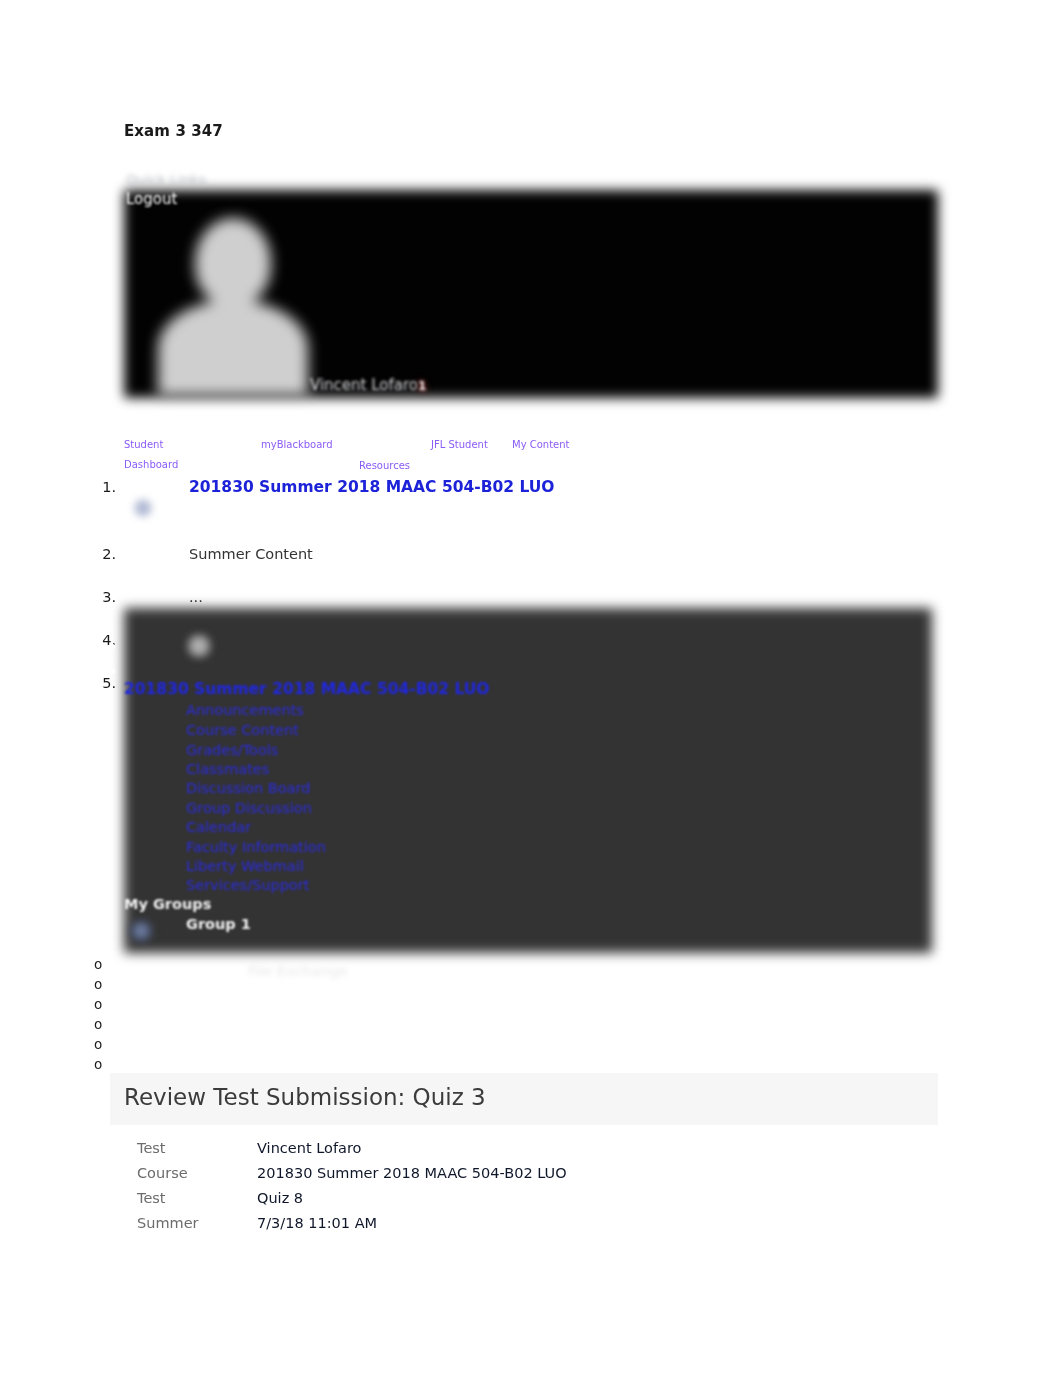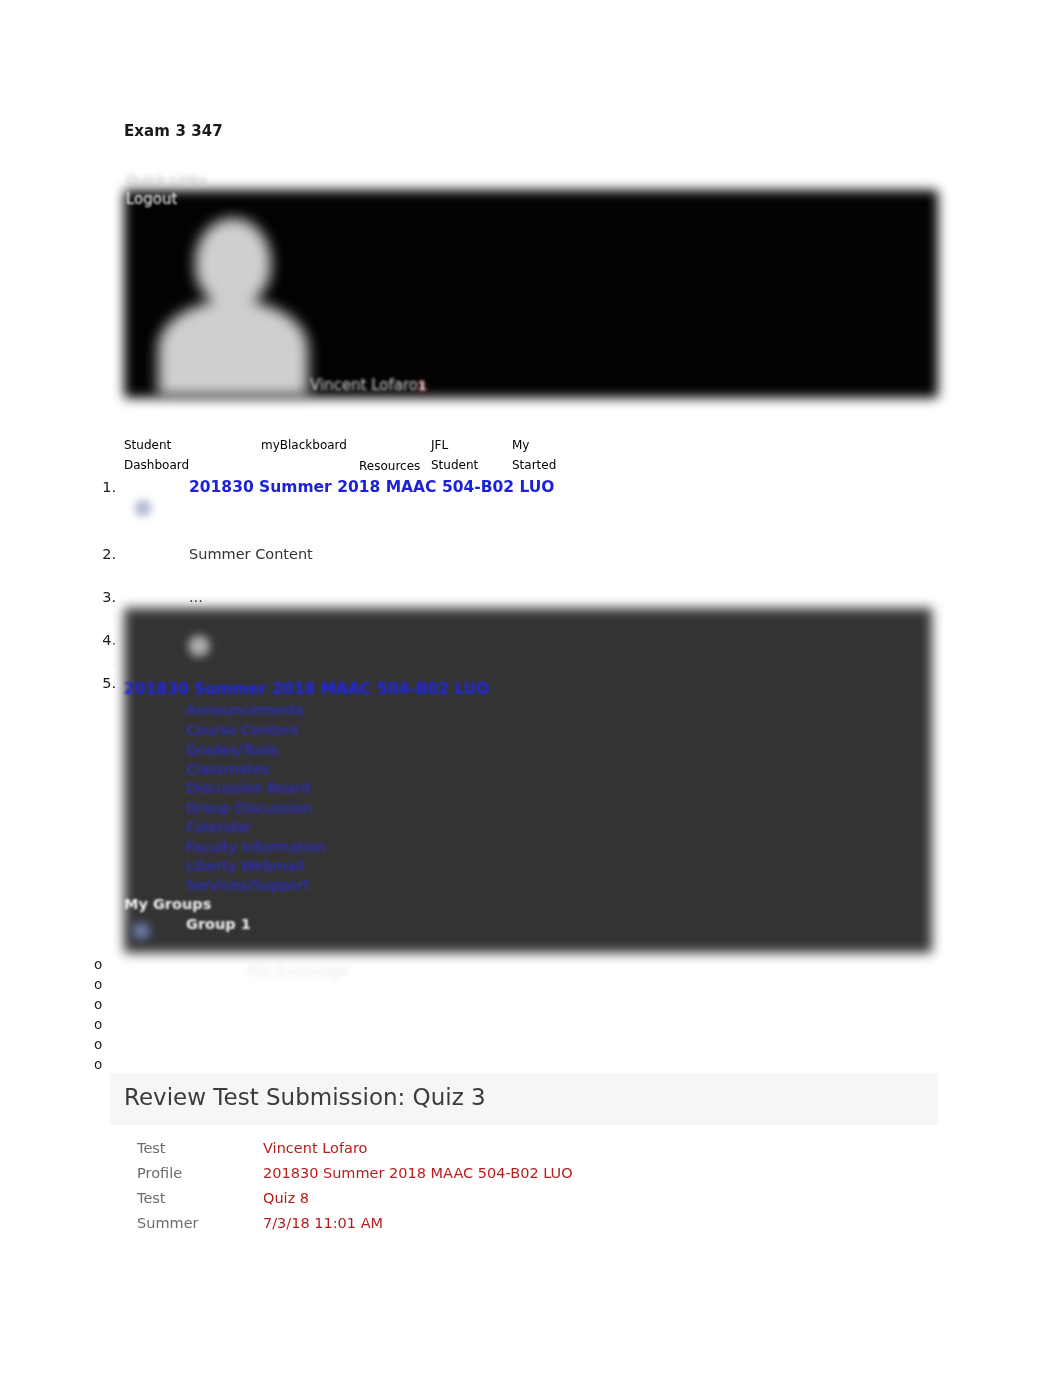--- a/index.html
+++ b/index.html
@@ -110,23 +110,23 @@
   .topnav {
     position: absolute;
     left: 124px;
     top: 435px;
     width: 470px;
     height: 44px;
   }
   .topnav a {
     position: absolute;
     top: 0;
-    font-size: 12px;
+    font-size: 10px;
     line-height: 20px;
-    color: #000000;
+    color: #8b5cf6;
     text-decoration: none;
     display: block;
   }
   .nv0 { left: 0px;   width: 92px; }
   .nv1 { left: 137px; width: 96px; }
   .nv2 { left: 235px; width: 56px; margin-top: 21px; }
   .nv3 { left: 307px; width: 58px; }
   .nv4 { left: 388px; width: 60px; }
 
   
@@ -331,23 +331,23 @@
   }
   .info-row .k {
     position: absolute;
     left: 0;
     top: 0;
     width: 120px;
     color: #6c6c6c;
   }
   .info-row .v {
     position: absolute;
-    left: 126px;
-    top: 0;
-    color: #b91c1c;
+    left: 120px;
+    top: 0;
+    color: #0f172a;
     white-space: nowrap;
   }
 </style>
 </head>
 <body>
 
 <div class="doc-title">Exam 3 347</div>
 
 <div class="banner-wrap">
   <div class="banner-blackbox"></div>
@@ -363,21 +363,21 @@
   <div class="username">
     <span>Vincent Lofaro</span><span class="badge">1</span>
   </div>
 </div>
 
 <div class="topnav">
   <a class="nv0">Student Dashboard</a>
   <a class="nv1">myBlackboard</a>
   <a class="nv2">Resources</a>
   <a class="nv3">JFL Student</a>
-  <a class="nv4">My Started</a>
+  <a class="nv4">My Content</a>
 </div>
 
 <ol class="crumbs">
   <li class="li-1 crumb-course">
     <span class="num">1.</span>
     <span class="txt">201830 Summer 2018 MAAC 504-B02 LUO</span>
     <span class="crumb-icon"></span>
   </li>
   <li class="li-2">
     <span class="num">2.</span>
@@ -449,21 +449,21 @@
 <div class="content-head">
   <div class="h1">Review Test Submission: Quiz 3</div>
 </div>
 
 <div class="info-table">
   <div class="info-row">
     <span class="k">Test</span>
     <span class="v">Vincent Lofaro</span>
   </div>
   <div class="info-row">
-    <span class="k">Profile</span>
+    <span class="k">Course</span>
     <span class="v">201830 Summer 2018 MAAC 504-B02 LUO</span>
   </div>
   <div class="info-row">
     <span class="k">Test</span>
     <span class="v">Quiz 8</span>
   </div>
   <div class="info-row">
     <span class="k">Summer</span>
     <span class="v">7/3/18 11:01 AM</span>
   </div>

